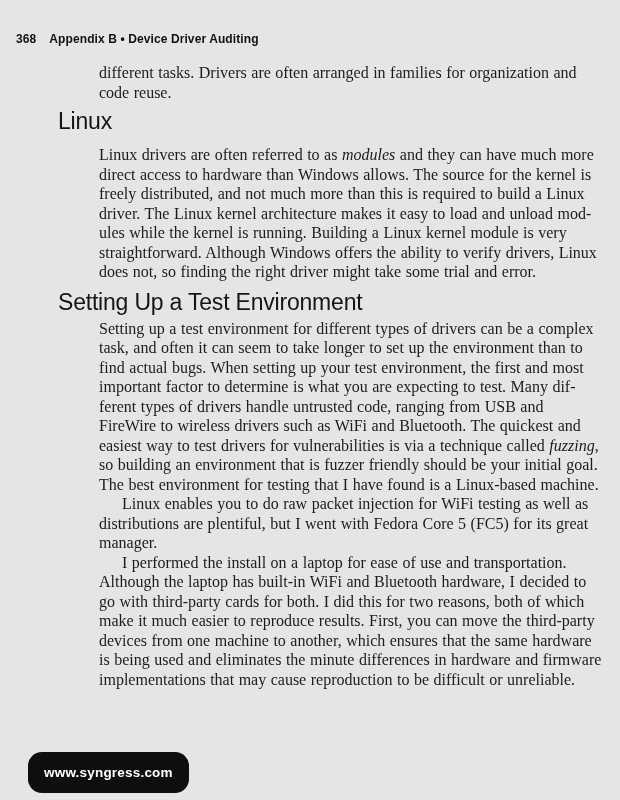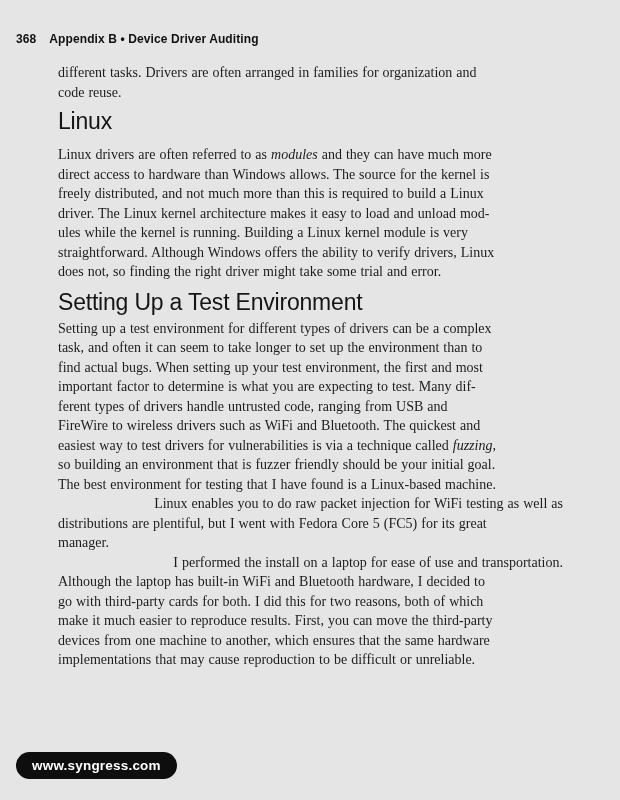--- a/index.html
+++ b/index.html
@@ -33,23 +33,24 @@
   }
   
   .content {
     position: absolute;
     top: 63px;
     left: 58px;
     width: 505px;
     color: #1c1c1c;
   }
   .para {
-    font-size: 14px;
+    font-size: 16px;
     line-height: 19.5px;
     word-spacing: 0.5px;
+    margin-left: 41px;
   }
   .para .line {
     white-space: nowrap;
     height: 19.5px;
   }
   .para.indent .line:first-child {
     padding-left: 23px;
     text-align: right;
   }
   .heading {
@@ -60,28 +61,28 @@
     letter-spacing: -0.2px;
     line-height: 33px;
     height: 33px;
     white-space: nowrap;
   }
   .heading.h-1 { margin-top: 3px; margin-bottom: 7px; }
   .heading.h-2 { margin-top: 4px; margin-bottom: 0; }
   
   .footer-pill {
     position: absolute;
-    left: 16px;
+    left: 28px;
     top: 752px;
     height: 27px;
     border-radius: 14px;
     background: #0e0e0e;
     display: flex;
     align-items: center;
-    padding: 0 16px;
+    padding: 7px 16px;
     font-family: "Liberation Sans", sans-serif;
     font-size: 13.5px;
     font-weight: 700;
     color: #ffffff;
     letter-spacing: 0.2px;
   }
 </style>
 </head>
 <body>
 
@@ -123,20 +124,21 @@
         <div class="line">Linux enables you to do raw packet injection for WiFi testing as well as</div>
         <div class="line">distributions are plentiful, but I went with Fedora Core 5 (FC5) for its great</div>
         <div class="line">manager.</div>
       </div>
       <div class="para indent">
         <div class="line">I performed the install on a laptop for ease of use and transportation.</div>
         <div class="line">Although the laptop has built-in WiFi and Bluetooth hardware, I decided to</div>
         <div class="line">go with third-party cards for both. I did this for two reasons, both of which</div>
         <div class="line">make it much easier to reproduce results. First, you can move the third-party</div>
         <div class="line">devices from one machine to another, which ensures that the same hardware</div>
+        <div class="line">is being used and eliminates the minute differences in hardware and firmware</div>
         <div class="line">implementations that may cause reproduction to be difficult or unreliable.</div>
       </div>
     </div>
 
   <div class="footer-pill">
     <span>www.syngress.com</span>
   </div>
 
 </div>
 

